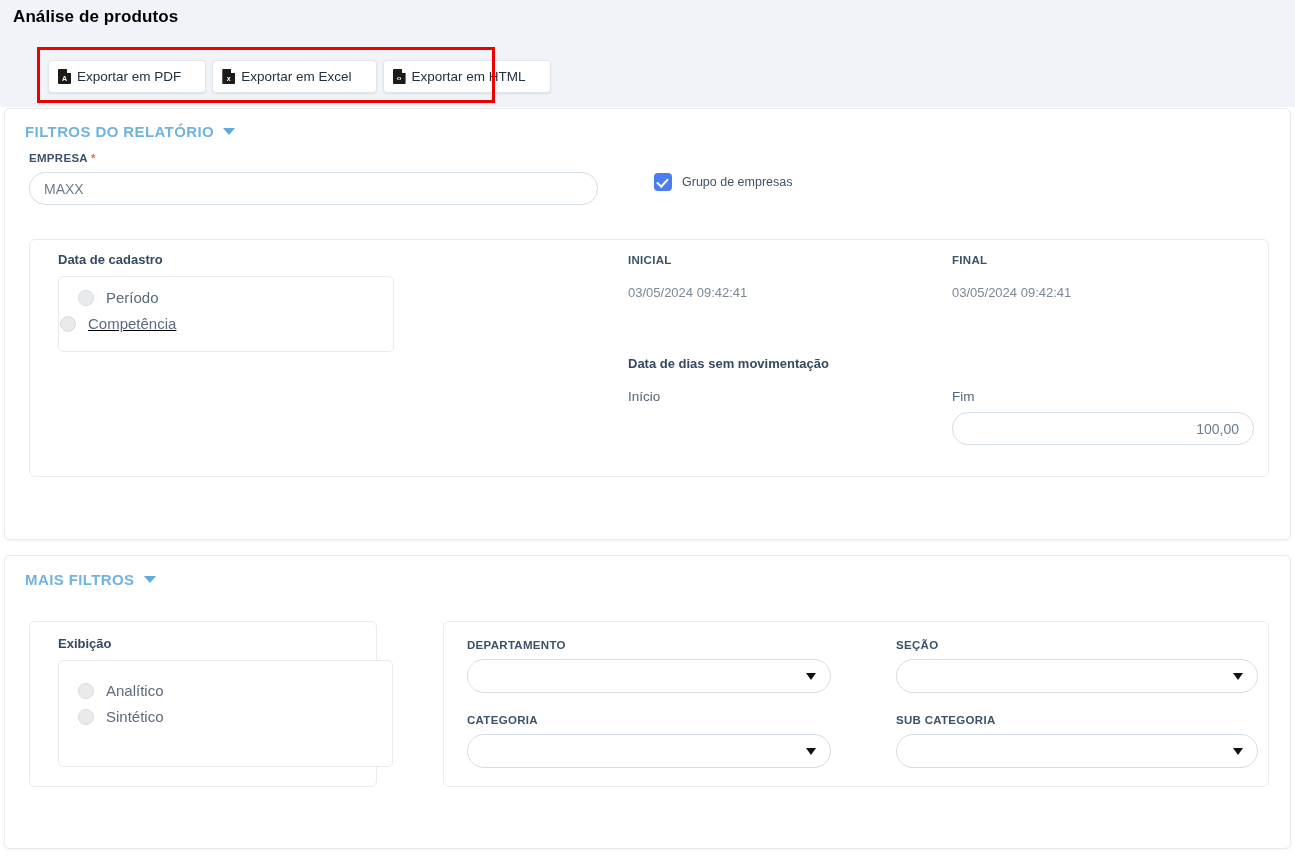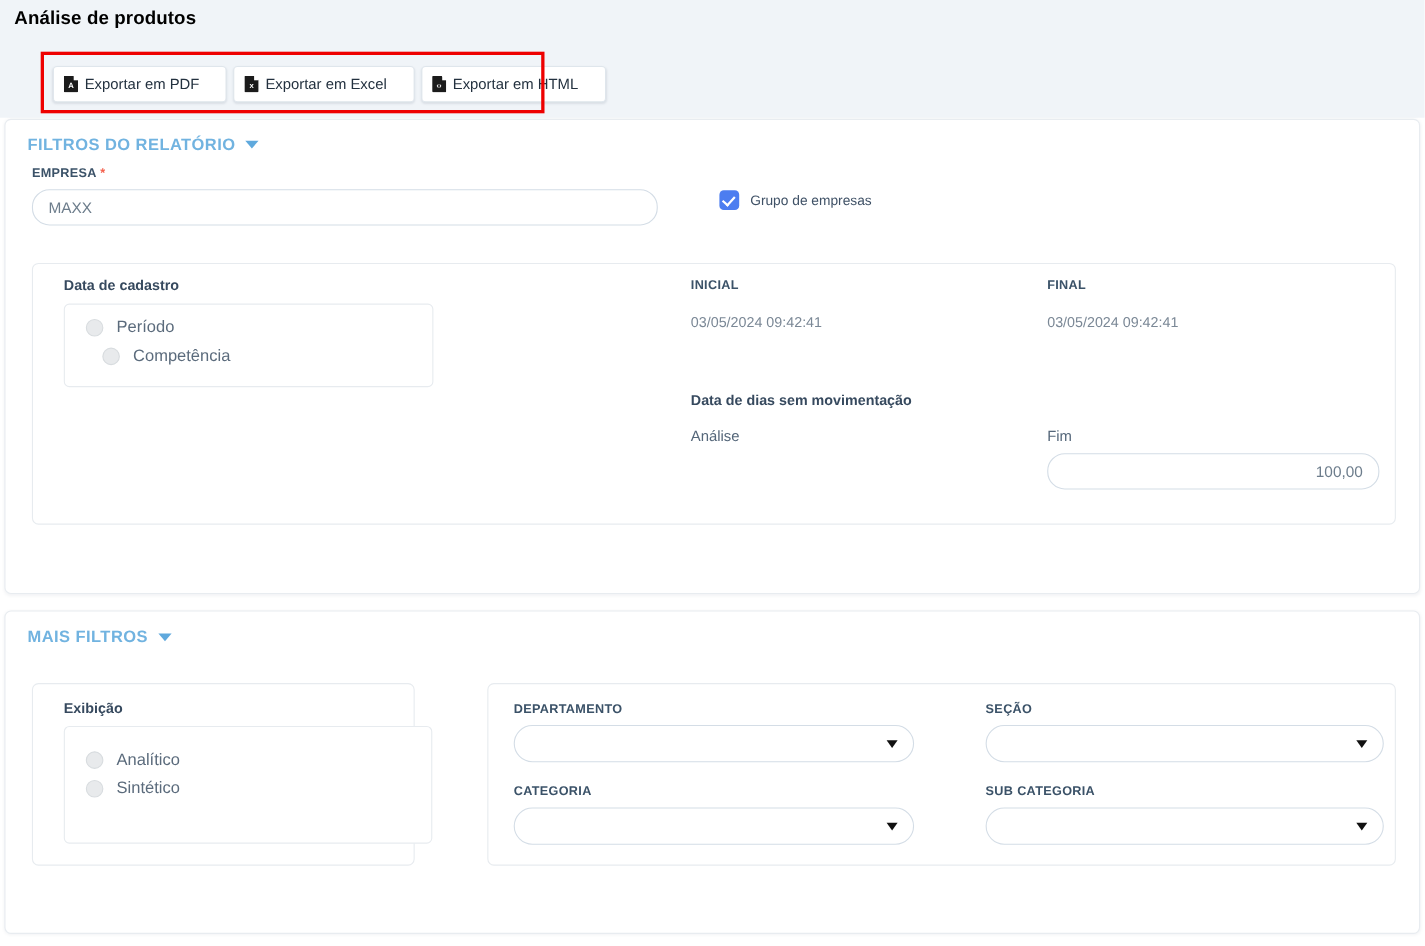--- a/index.html
+++ b/index.html
@@ -311,36 +311,36 @@
 
     <div class="fieldset-title" style="left:28px; top:12px;">Data de cadastro</div>
 
     <div class="radio-group" style="left:28px; top:36px; width:336px; height:76px;">
 
       <div class="radio-row" style="left:19px; top:12px;">
         <span class="radio-dot"></span>
         <span class="radio-label">Período</span>
       </div>
 
-      <div class="radio-row" style="left:34px; top:38px;">
+      <div class="radio-row" style="left:1px; top:38px;text-decoration:underline;">
         <span class="radio-dot"></span>
         <span class="radio-label">Competência</span>
       </div>
 
     </div>
 
     <div class="field-label" style="left:598px; top:14px;">INICIAL</div>
     <div class="value-text" style="left:598px; top:45px;">03/05/2024 09:42:41</div>
 
     <div class="field-label" style="left:922px; top:14px;">FINAL</div>
     <div class="value-text" style="left:922px; top:45px;">03/05/2024 09:42:41</div>
 
     <div class="sub-title" style="left:598px; top:116px;">Data de dias sem movimentação</div>
 
-    <div class="plain-label" style="left:598px; top:149px;">Análise</div>
+    <div class="plain-label" style="left:598px; top:149px;">Início</div>
 
     <div class="plain-label" style="left:922px; top:149px;">Fim</div>
     <div class="text-input right" style="left:922px; top:172px; width:302px; height:33px;">100,00</div>
 
   </div>
 </div>
 
 <div class="card" id="card-mais">
 
   <div class="section-header" style="left:20px; top:15px;">

